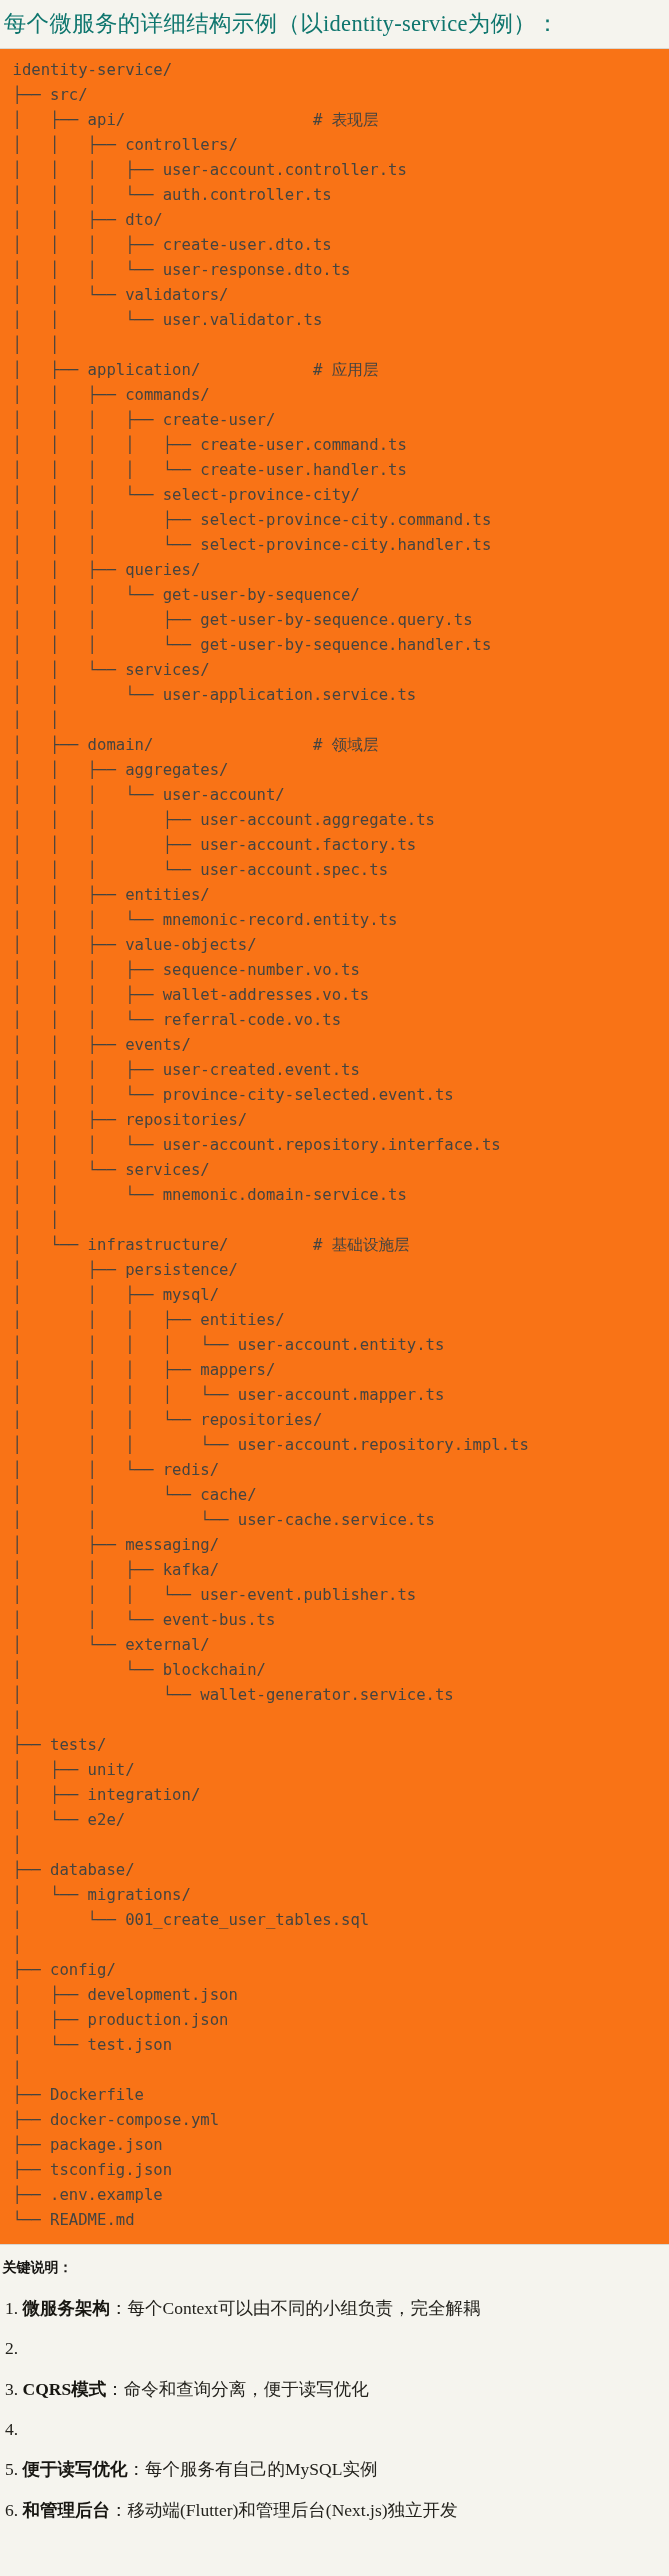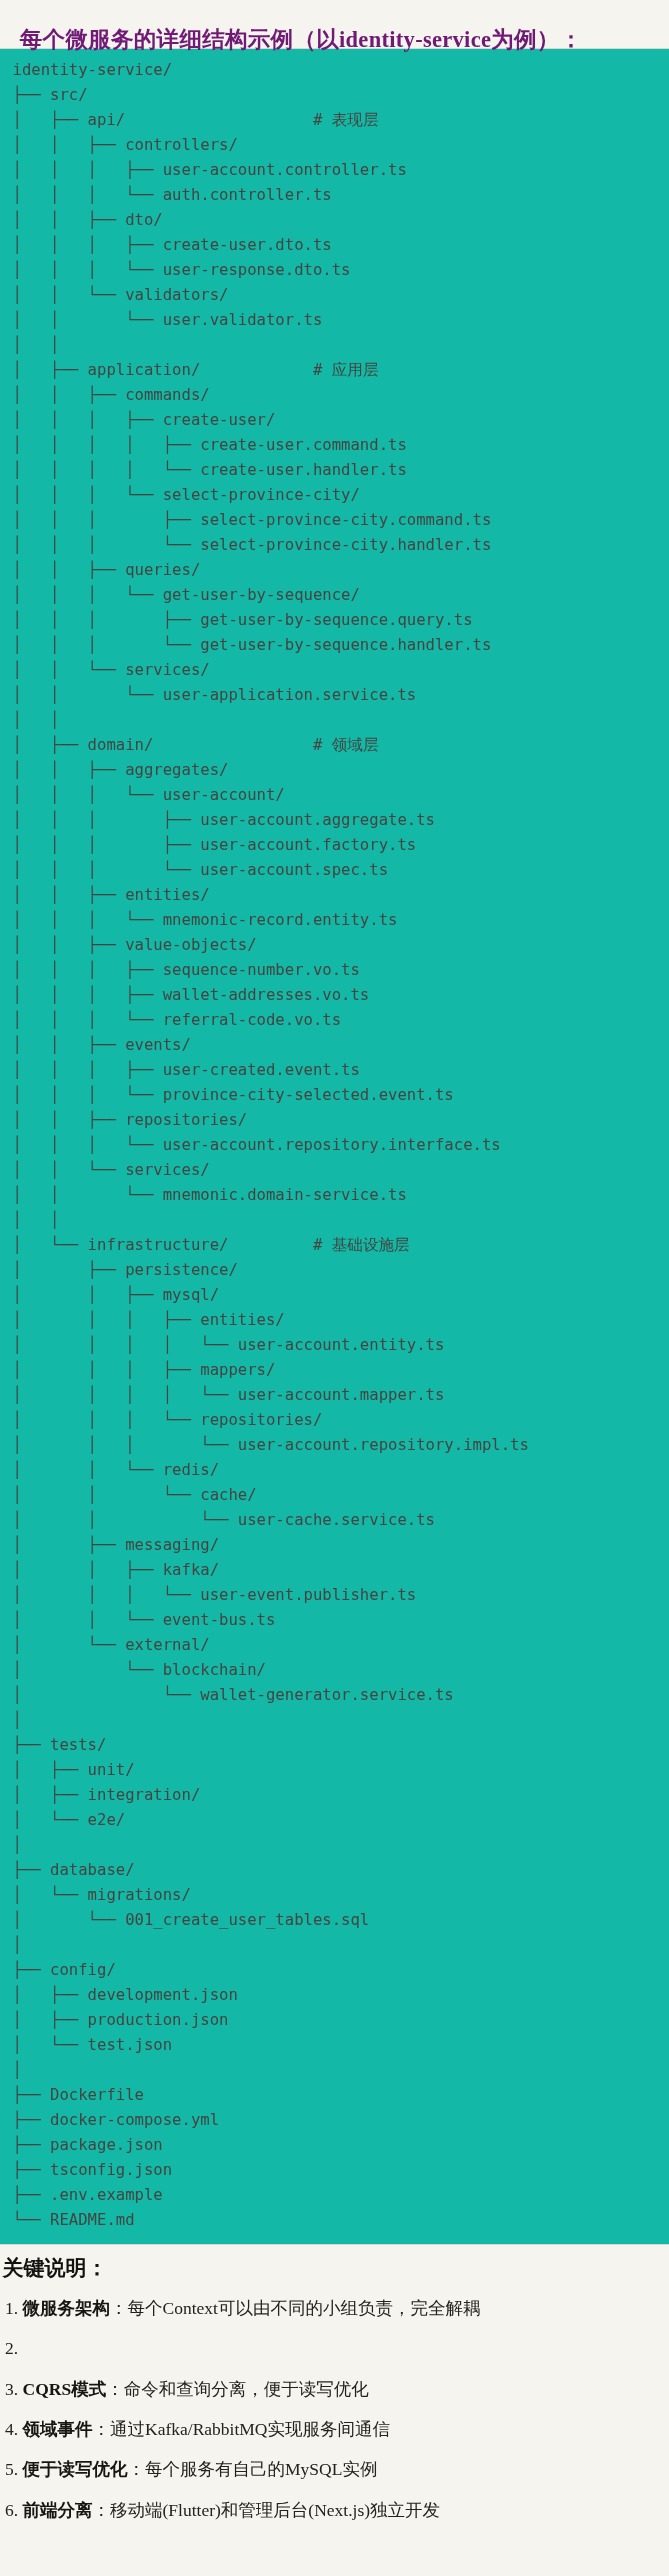--- a/index.html
+++ b/index.html
@@ -13,51 +13,51 @@
     font-family: "Liberation Serif", serif;
     color: #23221D;
     overflow: hidden;
   }
   .title-area {
     height: 48px;
     box-sizing: border-box;
     padding: 8.8px 5px 0 3.8px;
   }
   .page-title {
-    margin: 16px;
+    margin: 0;
     font-size: 22.5px;
     line-height: 29px;
-    font-weight: 700;
-    color: #701a75;
+    font-weight: 400;
+    color: #0f766e;
     letter-spacing: 0.3px;
   }
   .code-block {
     box-sizing: border-box;
     height: 2197px;
-    background: #14b8a6;
+    background: #f97316;
     border-top: 1.3px solid #D8D7D1;
     border-bottom: 1.3px solid #D8D7D1;
     padding: 8.8px 6.3px 8.8px 12.5px;
     overflow: hidden;
   }
   .code-block pre {
     margin: 0;
     font-family: "DejaVu Sans Mono", monospace;
     font-size: 15.6px;
     line-height: 25px;
     color: #454440;
     white-space: pre;
   }
   .notes {
     box-sizing: border-box;
     padding: 10px 6.3px 0 2.5px;
   }
   .notes-heading {
     margin: 0 0 13.8px 0;
-    font-size: 21px;
+    font-size: 14px;
     line-height: 26px;
     font-weight: 700;
     color: #141310;
   }
   .note-row {
     display: flex;
     align-items: baseline;
     font-size: 17.5px;
     line-height: 26px;
     margin: 0 0 14.4px 2.5px;
@@ -186,26 +186,25 @@
     </div>
     <div class="note-row">
       <span class="note-num">2.</span>
     </div>
     <div class="note-row">
       <span class="note-num">3.</span>
       <span class="note-body"><b>CQRS模式</b><span>：</span><span>命令和查询分离，便于读写优化</span></span>
     </div>
     <div class="note-row">
       <span class="note-num">4.</span>
-      <span class="note-body"><b>领域事件</b><span>：</span><span>通过Kafka/RabbitMQ实现服务间通信</span></span>
     </div>
     <div class="note-row">
       <span class="note-num">5.</span>
       <span class="note-body"><b>便于读写优化</b><span>：</span><span>每个服务有自己的MySQL实例</span></span>
     </div>
     <div class="note-row">
       <span class="note-num">6.</span>
-      <span class="note-body"><b>前端分离</b><span>：</span><span>移动端(Flutter)和管理后台(Next.js)独立开发</span></span>
+      <span class="note-body"><b>和管理后台</b><span>：</span><span>移动端(Flutter)和管理后台(Next.js)独立开发</span></span>
     </div>
   </div>
 
 </section>
 
 
 </body></html>

